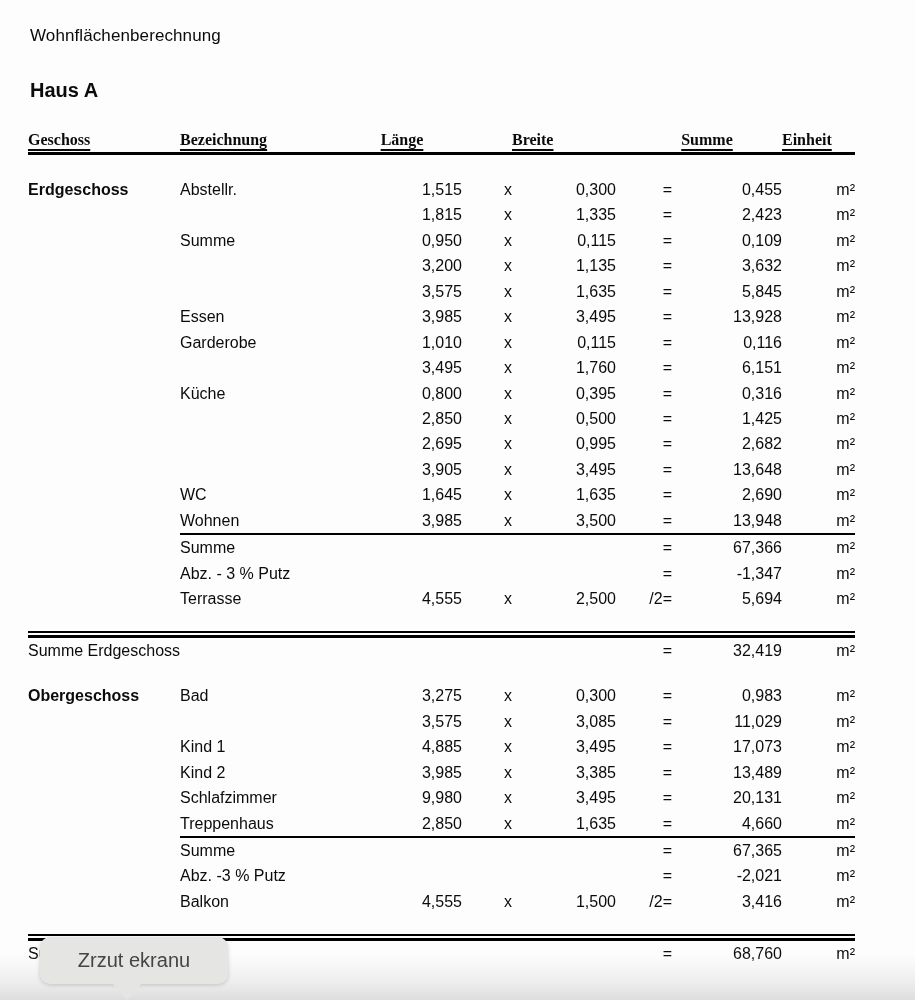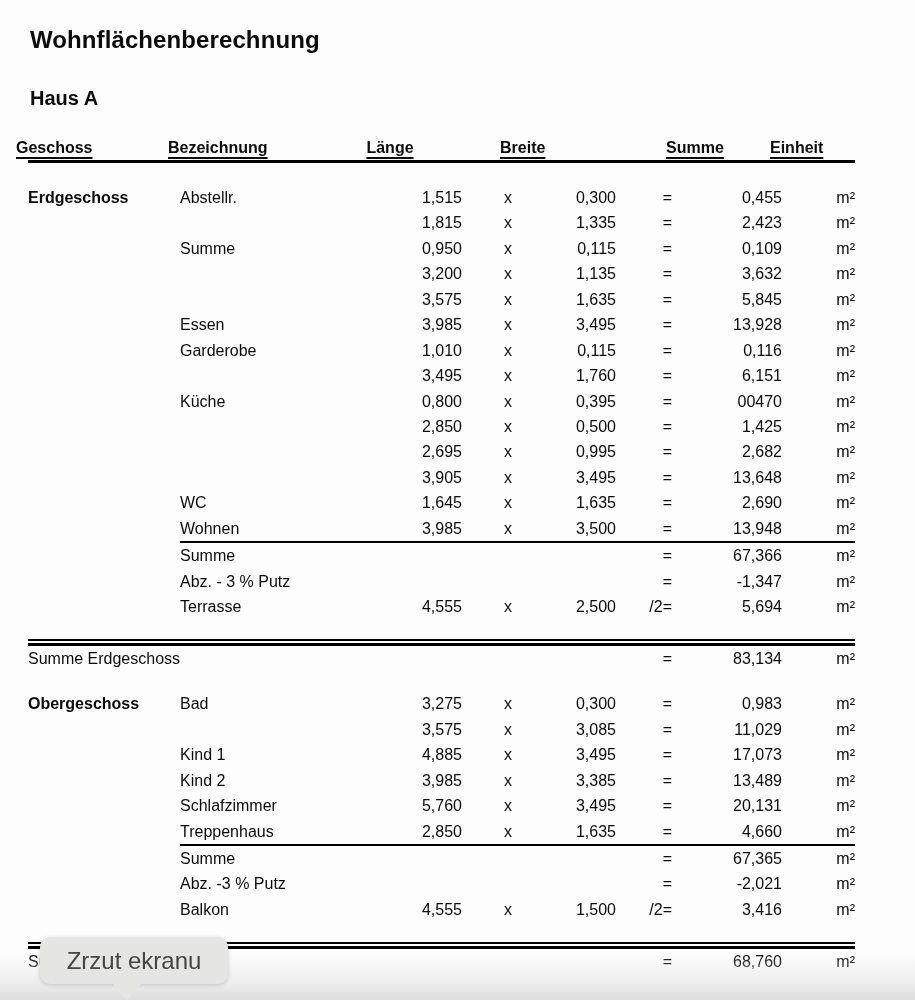--- a/index.html
+++ b/index.html
@@ -1,29 +1,29 @@
 <!DOCTYPE html>
 <html><head>
 <meta charset="utf-8">
 <style>
   html,body{margin:0;padding:0;}
   .sheet{
     position:relative; width:915px; height:1000px; overflow:hidden;
     background:#fdfdfd; color:#0b0b0b;
     font-family:"Liberation Sans", sans-serif;
   }
-  .title{margin:26px 0 0 30px; font-size:24px; font-weight:700; letter-spacing:0.1px;}
+  .title{margin:26px 0 0 30px; font-size:17px; font-weight:400; letter-spacing:0.1px;}
   .subtitle{margin:33px 0 0 30px; font-size:20px; font-weight:700;}
 
   .grid-row{
     display:grid;
     grid-template-columns:152px 172px 110px 50px 104px 56px 110px 73px;
     font-size:16px; white-space:nowrap;
   }
-  .header-row{margin-top:28px; padding-left:16px; height:20px; line-height:20px; font-weight:700;}
+  .header-row{margin-top:28px; padding-left:28px; height:20px; line-height:20px; font-weight:700;font-family:Liberation Serif, serif;}
   .header-row .h{
     text-decoration:underline;
     text-decoration-thickness:2px;
     text-underline-offset:4px;
   }
   .h-left{text-align:left;}
   .h-laenge{text-align:center; padding-right:10px;}
   .h-breite{text-align:left; padding-right:26px;}
   .h-summe{text-align:center; padding-right:40px;}
   .h-einheit{text-align:left;}
@@ -51,21 +51,21 @@
     position:absolute; left:0; right:0; bottom:0; height:46px; z-index:3;
     pointer-events:none;
     background:linear-gradient(180deg, rgba(230,230,230,0) 0%, rgba(226,226,226,0.55) 60%, #dddddd 100%);
   }
 
   .tooltip{
     position:absolute; left:40px; top:937px; width:188px; height:47px; z-index:6;
     background:#e5e5e3; border-radius:10px;
     box-shadow:0 1px 4px rgba(0,0,0,0.18);
     display:flex; align-items:center; justify-content:center;
-    font-size:24px; color:#454545;
+    font-size:20px; color:#454545;
   }
   .tooltip-tail{
     position:absolute; top:100%; left:72px; margin-top:-1px;
     width:0; height:0;
     border-left:15px solid transparent;
     border-right:15px solid transparent;
     border-top:17px solid #e5e5e3;
   }
 </style>
 </head>
@@ -170,21 +170,21 @@
         <div class="c c-s">6,151</div>
         <div class="c c-e">m²</div>
       </div>
       <div class="grid-row row">
         <div class="c c-g"></div>
         <div class="c c-b">Küche</div>
         <div class="c c-l">0,800</div>
         <div class="c c-x">x</div>
         <div class="c c-br">0,395</div>
         <div class="c c-eq">=</div>
-        <div class="c c-s">00470</div>
+        <div class="c c-s">0,316</div>
         <div class="c c-e">m²</div>
       </div>
       <div class="grid-row row">
         <div class="c c-g"></div>
         <div class="c c-b"></div>
         <div class="c c-l">2,850</div>
         <div class="c c-x">x</div>
         <div class="c c-br">0,500</div>
         <div class="c c-eq">=</div>
         <div class="c c-s">1,425</div>
@@ -265,21 +265,21 @@
         <div class="thin"></div>
         <div class="gap"></div>
         <div class="thick"></div>
       </div>
       <div class="grid-row row bold">
         <div class="c c-g span2">Summe Erdgeschoss</div>
         <div class="c c-l"></div>
         <div class="c c-x"></div>
         <div class="c c-br"></div>
         <div class="c c-eq">=</div>
-        <div class="c c-s">83,134</div>
+        <div class="c c-s">32,419</div>
         <div class="c c-e">m²</div>
       </div>
       <div class="spacer"></div>
       <div class="grid-row row">
         <div class="c c-g g-bold">Obergeschoss</div>
         <div class="c c-b">Bad</div>
         <div class="c c-l">3,275</div>
         <div class="c c-x">x</div>
         <div class="c c-br">0,300</div>
         <div class="c c-eq">=</div>
@@ -312,21 +312,21 @@
         <div class="c c-l">3,985</div>
         <div class="c c-x">x</div>
         <div class="c c-br">3,385</div>
         <div class="c c-eq">=</div>
         <div class="c c-s">13,489</div>
         <div class="c c-e">m²</div>
       </div>
       <div class="grid-row row">
         <div class="c c-g"></div>
         <div class="c c-b">Schlafzimmer</div>
-        <div class="c c-l">5,760</div>
+        <div class="c c-l">9,980</div>
         <div class="c c-x">x</div>
         <div class="c c-br">3,495</div>
         <div class="c c-eq">=</div>
         <div class="c c-s">20,131</div>
         <div class="c c-e">m²</div>
       </div>
       <div class="grid-row row">
         <div class="c c-g"></div>
         <div class="c c-b">Treppenhaus</div>
         <div class="c c-l">2,850</div>

